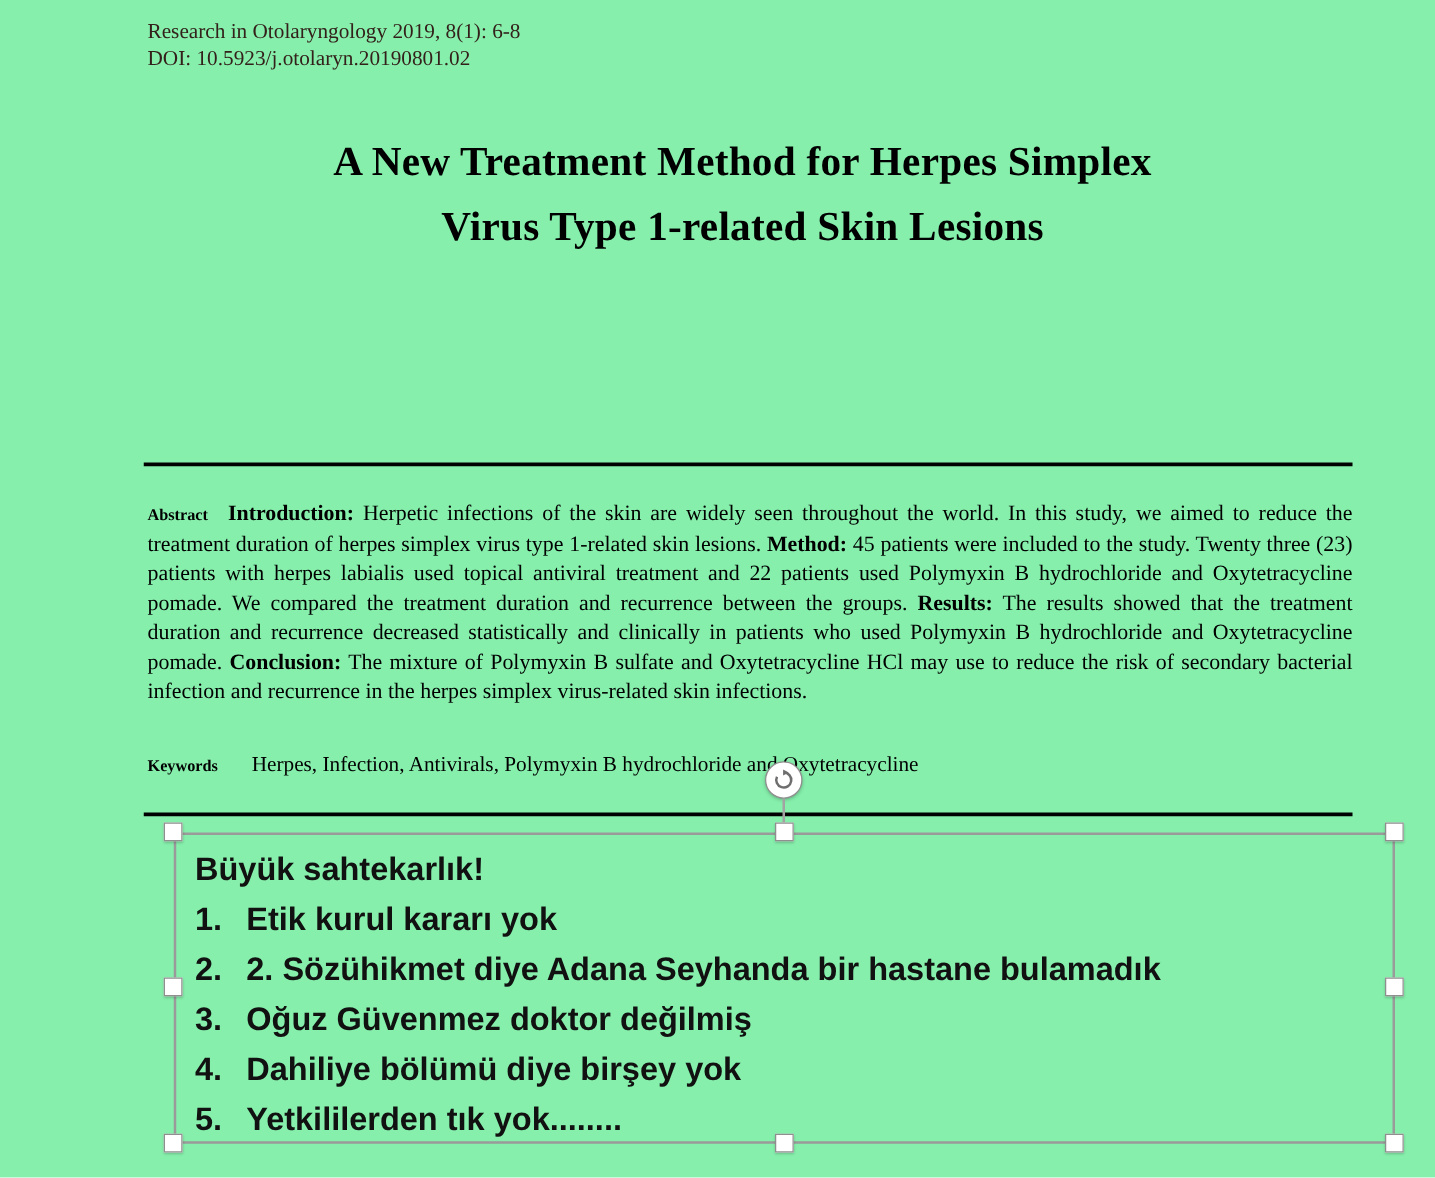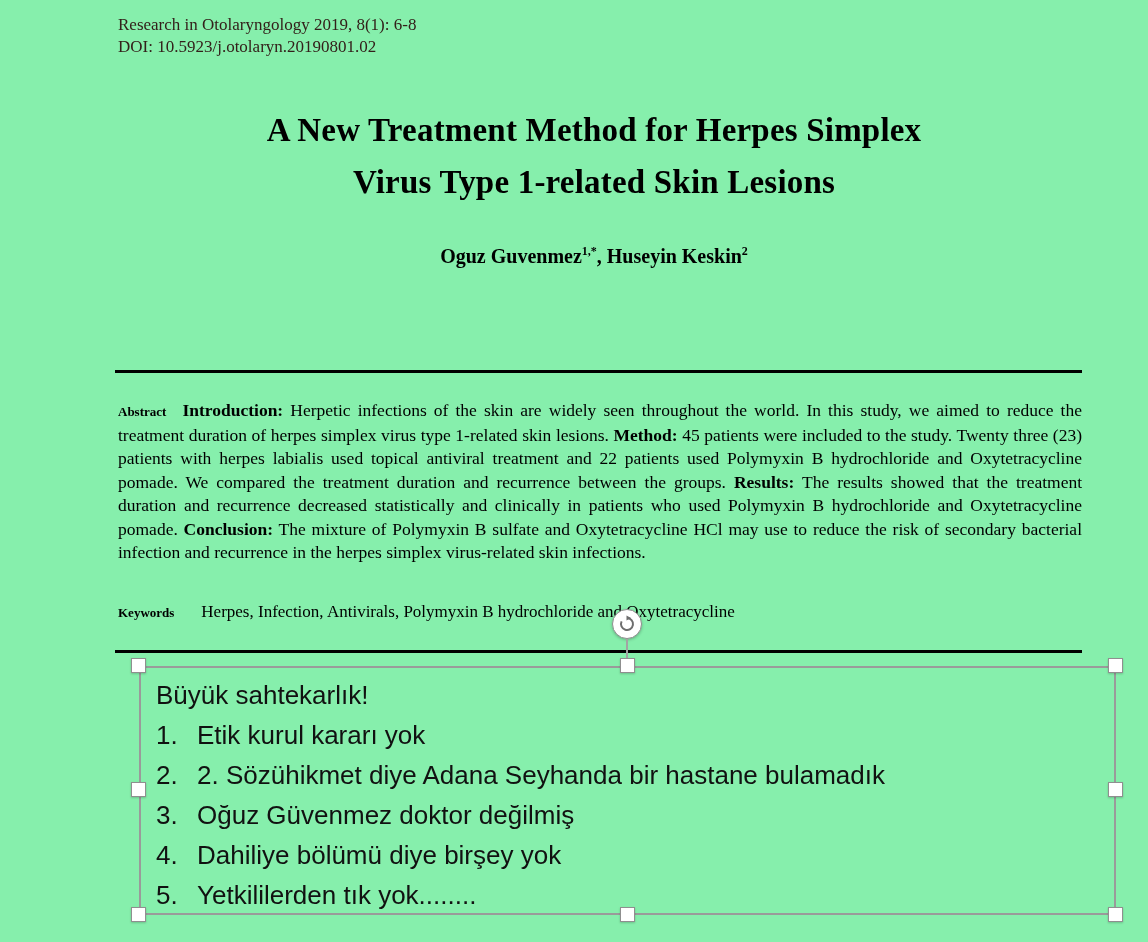--- a/index.html
+++ b/index.html
@@ -33,21 +33,21 @@
   .abstract{position:absolute;left:118px;top:399px;width:964px;margin:0;
         font-size:17.5px;line-height:23.5px;text-align:justify;}
   .section-label{font-size:13px;margin-right:16px;}
   .keywords{position:absolute;left:118px;top:602px;width:964px;margin:0;font-size:17px;}
   .keywords .section-label{margin-right:27px;}
 
   
   .textbox{position:absolute;left:139px;top:666px;width:977px;height:249px;box-sizing:border-box;
         border:2px solid var(--sel-border);padding:7px 6px 0 15px;
         font-family:"Liberation Sans", sans-serif;font-size:26px;line-height:40px;color:#111;}
-  .tb-line{white-space:nowrap;}
+  .tb-line{white-space:nowrap;font-weight:bold;}
   .tb-item{display:flex;}
   .tb-num{width:41px;flex:none;}
 
   .rotate-stem{position:absolute;left:626px;top:639px;width:2px;height:28px;background:#a3a3a3;}
   .rotate-handle{position:absolute;left:612px;top:609px;width:30px;height:30px;border-radius:50%;
         background:var(--handle-fill);border:1.5px solid var(--handle-border);box-sizing:border-box;
         box-shadow:0 1px 3px rgba(0,0,0,.25);display:flex;align-items:center;justify-content:center;}
 
   .handle{position:absolute;width:15px;height:15px;background:var(--handle-fill);
         border:1.6px solid var(--handle-border);box-sizing:border-box;
@@ -64,21 +64,20 @@
   <div class="journal-header">
     <div>Research in Otolaryngology 2019, 8(1): 6-8</div>
     <div>DOI: 10.5923/j.otolaryn.20190801.02</div>
   </div>
 
   <h1 class="title">
     <span>A New Treatment Method for Herpes Simplex</span><br>
     <span>Virus Type 1-related Skin Lesions</span>
   </h1>
 
-  <div class="authors"><span><span>Oguz Guvenmez</span><sup>1,*</sup></span><span><span>, Huseyin Keskin</span><sup>2</sup></span></div>
 
 
   <div class="rule rule-top"></div>
 
   <p class="abstract"><b class="section-label">Abstract</b><span><b>Introduction:</b> <span>Herpetic infections of the skin are widely seen throughout the world. In this study, we aimed to reduce the treatment duration of herpes simplex virus type 1-related skin lesions.</span> </span><span><b>Method:</b> <span>45 patients were included to the study. Twenty three (23) patients with herpes labialis used topical antiviral treatment and 22 patients used Polymyxin B hydrochloride and Oxytetracycline pomade. We compared the treatment duration and recurrence between the groups.</span> </span><span><b>Results:</b> <span>The results showed that the treatment duration and recurrence decreased statistically and clinically in patients who used Polymyxin B hydrochloride and Oxytetracycline pomade.</span> </span><span><b>Conclusion:</b> <span>The mixture of Polymyxin B sulfate and Oxytetracycline HCl may use to reduce the risk of secondary bacterial infection and recurrence in the herpes simplex virus-related skin infections.</span> </span></p>
 
   <p class="keywords">
     <b class="section-label">Keywords</b><span>Herpes, Infection, Antivirals, Polymyxin B hydrochloride and Oxytetracycline</span>
   </p>
 

